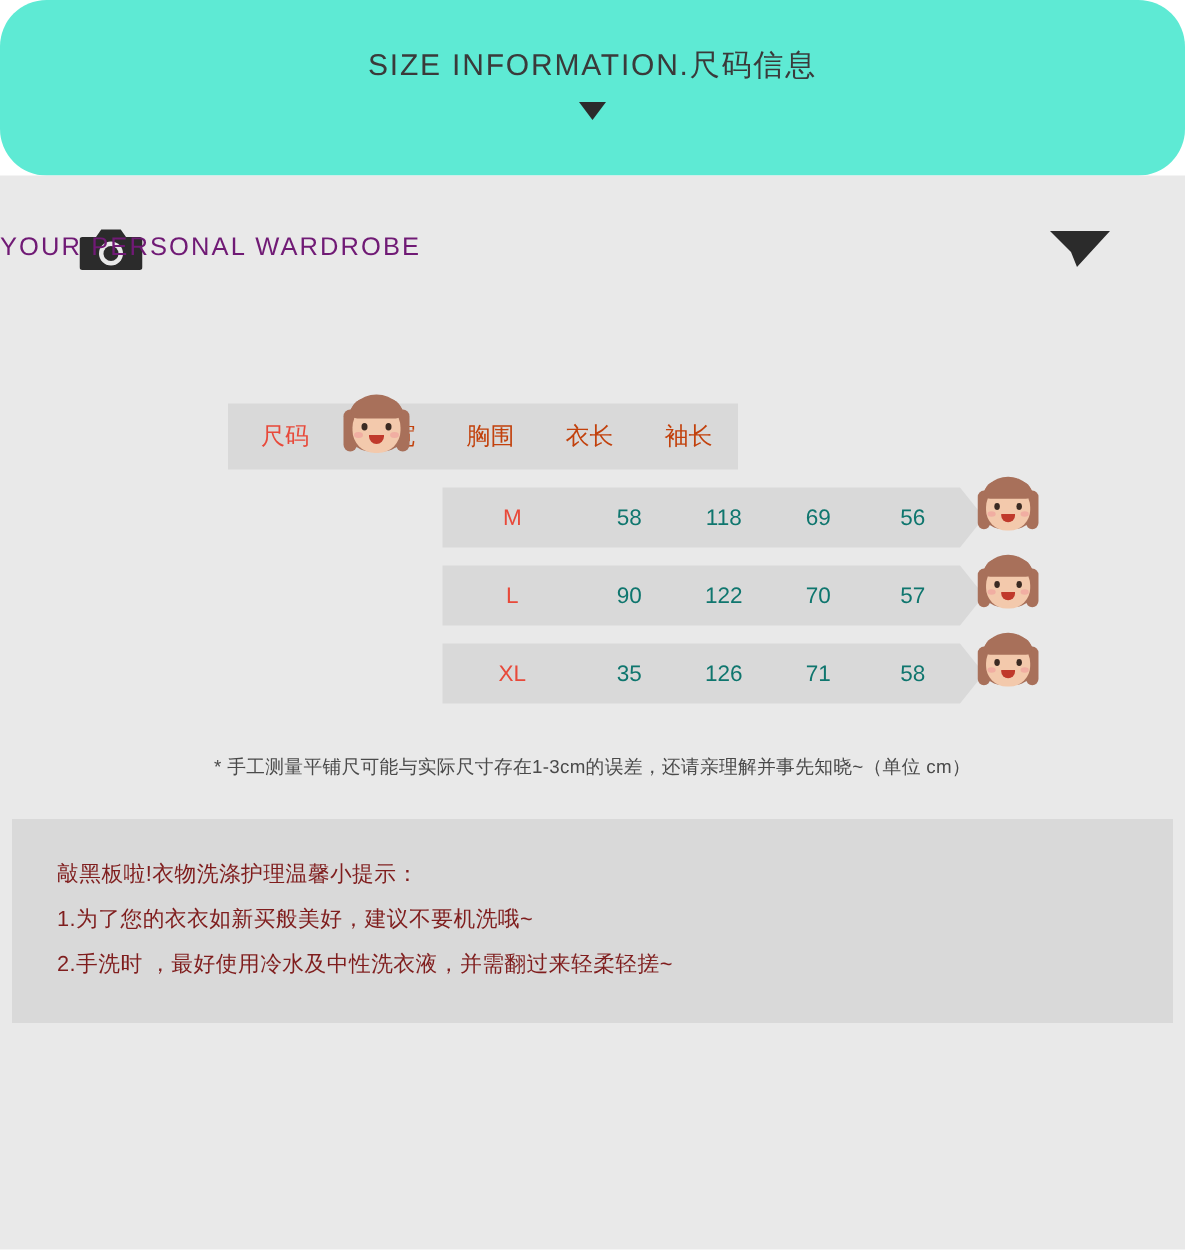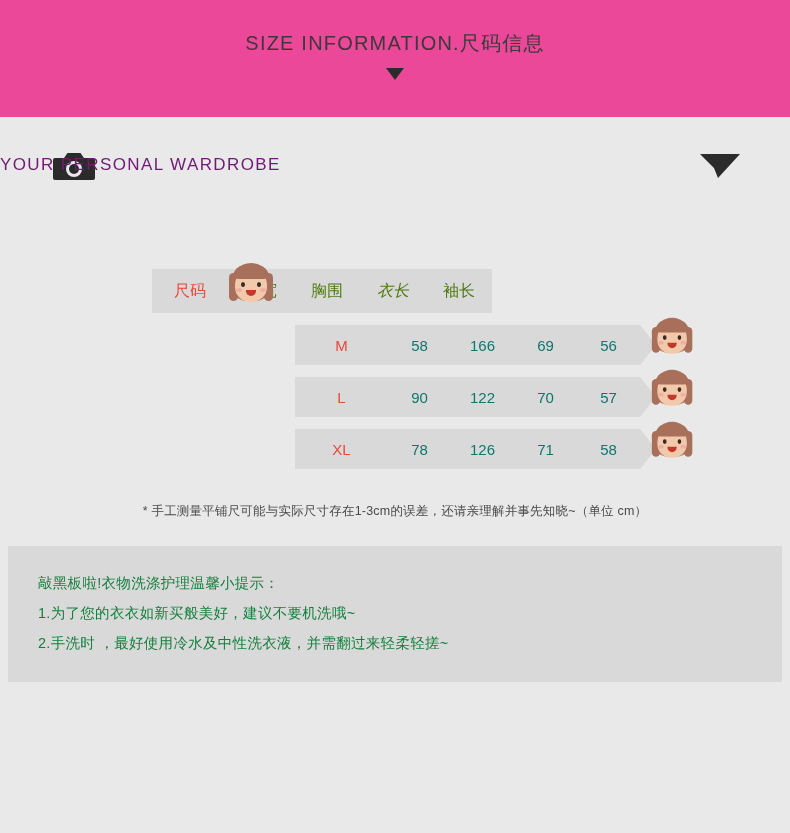--- a/index.html
+++ b/index.html
@@ -16,22 +16,23 @@
   .page {
     position: relative;
     width: 790px;
     height: 833px;
     background: #ffffff;
   }
 
   
   .top-header {
     height: 117px;
-    background: #ec4899;
-    position: relative;
+    background: #5eead4;
+    position: relative;
+    border-radius: 31px;
   }
   .top-title {
     position: absolute;
     top: 30px;
     left: 0;
     width: 790px;
     text-align: center;
     font-size: 20px;
     letter-spacing: 1.2px;
     color: #3a3a3a;
@@ -92,30 +93,30 @@
     position: relative;
     margin-left: 152px;
     width: 340px;
     height: 44px;
     background: #d9d9d9;
     display: flex;
     align-items: center;
   }
   .header-row .cell {
     font-size: 16px;
-    color: #4d7c0f;
+    color: #c2410c;
     text-align: center;
   }
   .header-row .cell.sz {
     color: #e8493a;
     width: 76px;
   }
   .header-row .cell.c2 { width: 66px; }
   .header-row .cell.c3 { width: 66px; }
-  .header-row .cell.c4 { width: 66px; font-style: italic; }
+  .header-row .cell.c4 { width: 66px; }
   .header-row .cell.c5 { width: 66px; }
 
   .head-avatar {
     position: absolute;
     left: 75px;
     top: -8px;
   }
 
   .data-row {
     position: relative;
@@ -166,21 +167,21 @@
   
   .tip-box {
     margin: 26px auto 0 auto;
     width: 774px;
     background: #d9d9d9;
     padding: 22px 0 24px 0;
     box-sizing: border-box;
   }
   .tip-line {
     font-size: 14.5px;
-    color: #15803d;
+    color: #7f1d1d;
     padding-left: 30px;
     line-height: 30px;
     letter-spacing: 0.3px;
   }
 
   
   .avatar {
     position: relative;
     width: 48px;
     height: 50px;
@@ -310,21 +311,21 @@
         <div class="cell sz">尺码</div>
         <div class="cell c2">肩宽</div>
         <div class="cell c3">胸围</div>
         <div class="cell c4">衣长</div>
         <div class="cell c5">袖长</div>
       </div>
 
       <div class="data-row">
         <div class="cell size">M</div>
         <div class="cell v">58</div>
-        <div class="cell v">166</div>
+        <div class="cell v">118</div>
         <div class="cell v">69</div>
         <div class="cell v">56</div>
         <div class="arrow"></div>
         <div class="row-avatar">
           <div class="avatar small">
             <div class="hair"></div>
               <div class="sideL"></div>
               <div class="sideR"></div>
             <div class="face"></div>
               <div class="fringe"></div>
@@ -355,21 +356,21 @@
               <div class="eyeR"></div>
             <div class="blushL"></div>
               <div class="blushR"></div>
             <div class="mouth"></div>
           </div>
         </div>
       </div>
 
       <div class="data-row">
         <div class="cell size">XL</div>
-        <div class="cell v">78</div>
+        <div class="cell v">35</div>
         <div class="cell v">126</div>
         <div class="cell v">71</div>
         <div class="cell v">58</div>
         <div class="arrow"></div>
         <div class="row-avatar">
           <div class="avatar small">
             <div class="hair"></div>
               <div class="sideL"></div>
               <div class="sideR"></div>
             <div class="face"></div>

